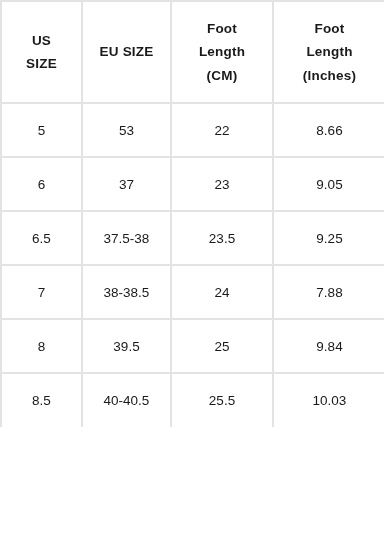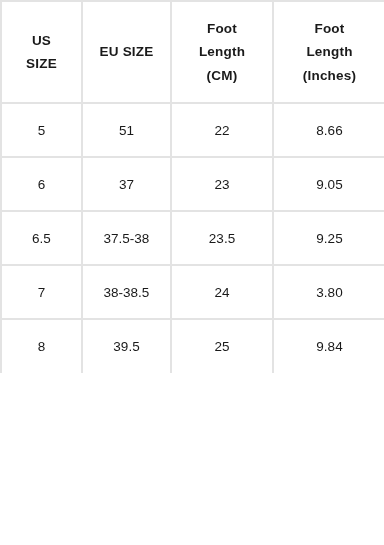--- a/index.html
+++ b/index.html
@@ -89,42 +89,48 @@
         <span class="hdr-line">Foot</span>
         <span class="hdr-line">Length</span>
         <span class="hdr-line">(Inches)</span>
       </th>
     </tr>
   </thead>
 
   <tbody id="size-chart-body">
       <tr>
         <td>5</td>
-        <td>51</td>
+        <td>53</td>
         <td>22</td>
         <td>8.66</td>
       </tr>
       <tr>
         <td>6</td>
         <td>37</td>
         <td>23</td>
         <td>9.05</td>
       </tr>
       <tr>
         <td>6.5</td>
         <td>37.5-38</td>
         <td>23.5</td>
         <td>9.25</td>
       </tr>
       <tr>
         <td>7</td>
         <td>38-38.5</td>
         <td>24</td>
-        <td>3.80</td>
+        <td>7.88</td>
       </tr>
       <tr>
         <td>8</td>
         <td>39.5</td>
         <td>25</td>
         <td>9.84</td>
       </tr>
+      <tr>
+        <td>8.5</td>
+        <td>40-40.5</td>
+        <td>25.5</td>
+        <td>10.03</td>
+      </tr>
     </tbody>
 </table>
 
 </body></html>

